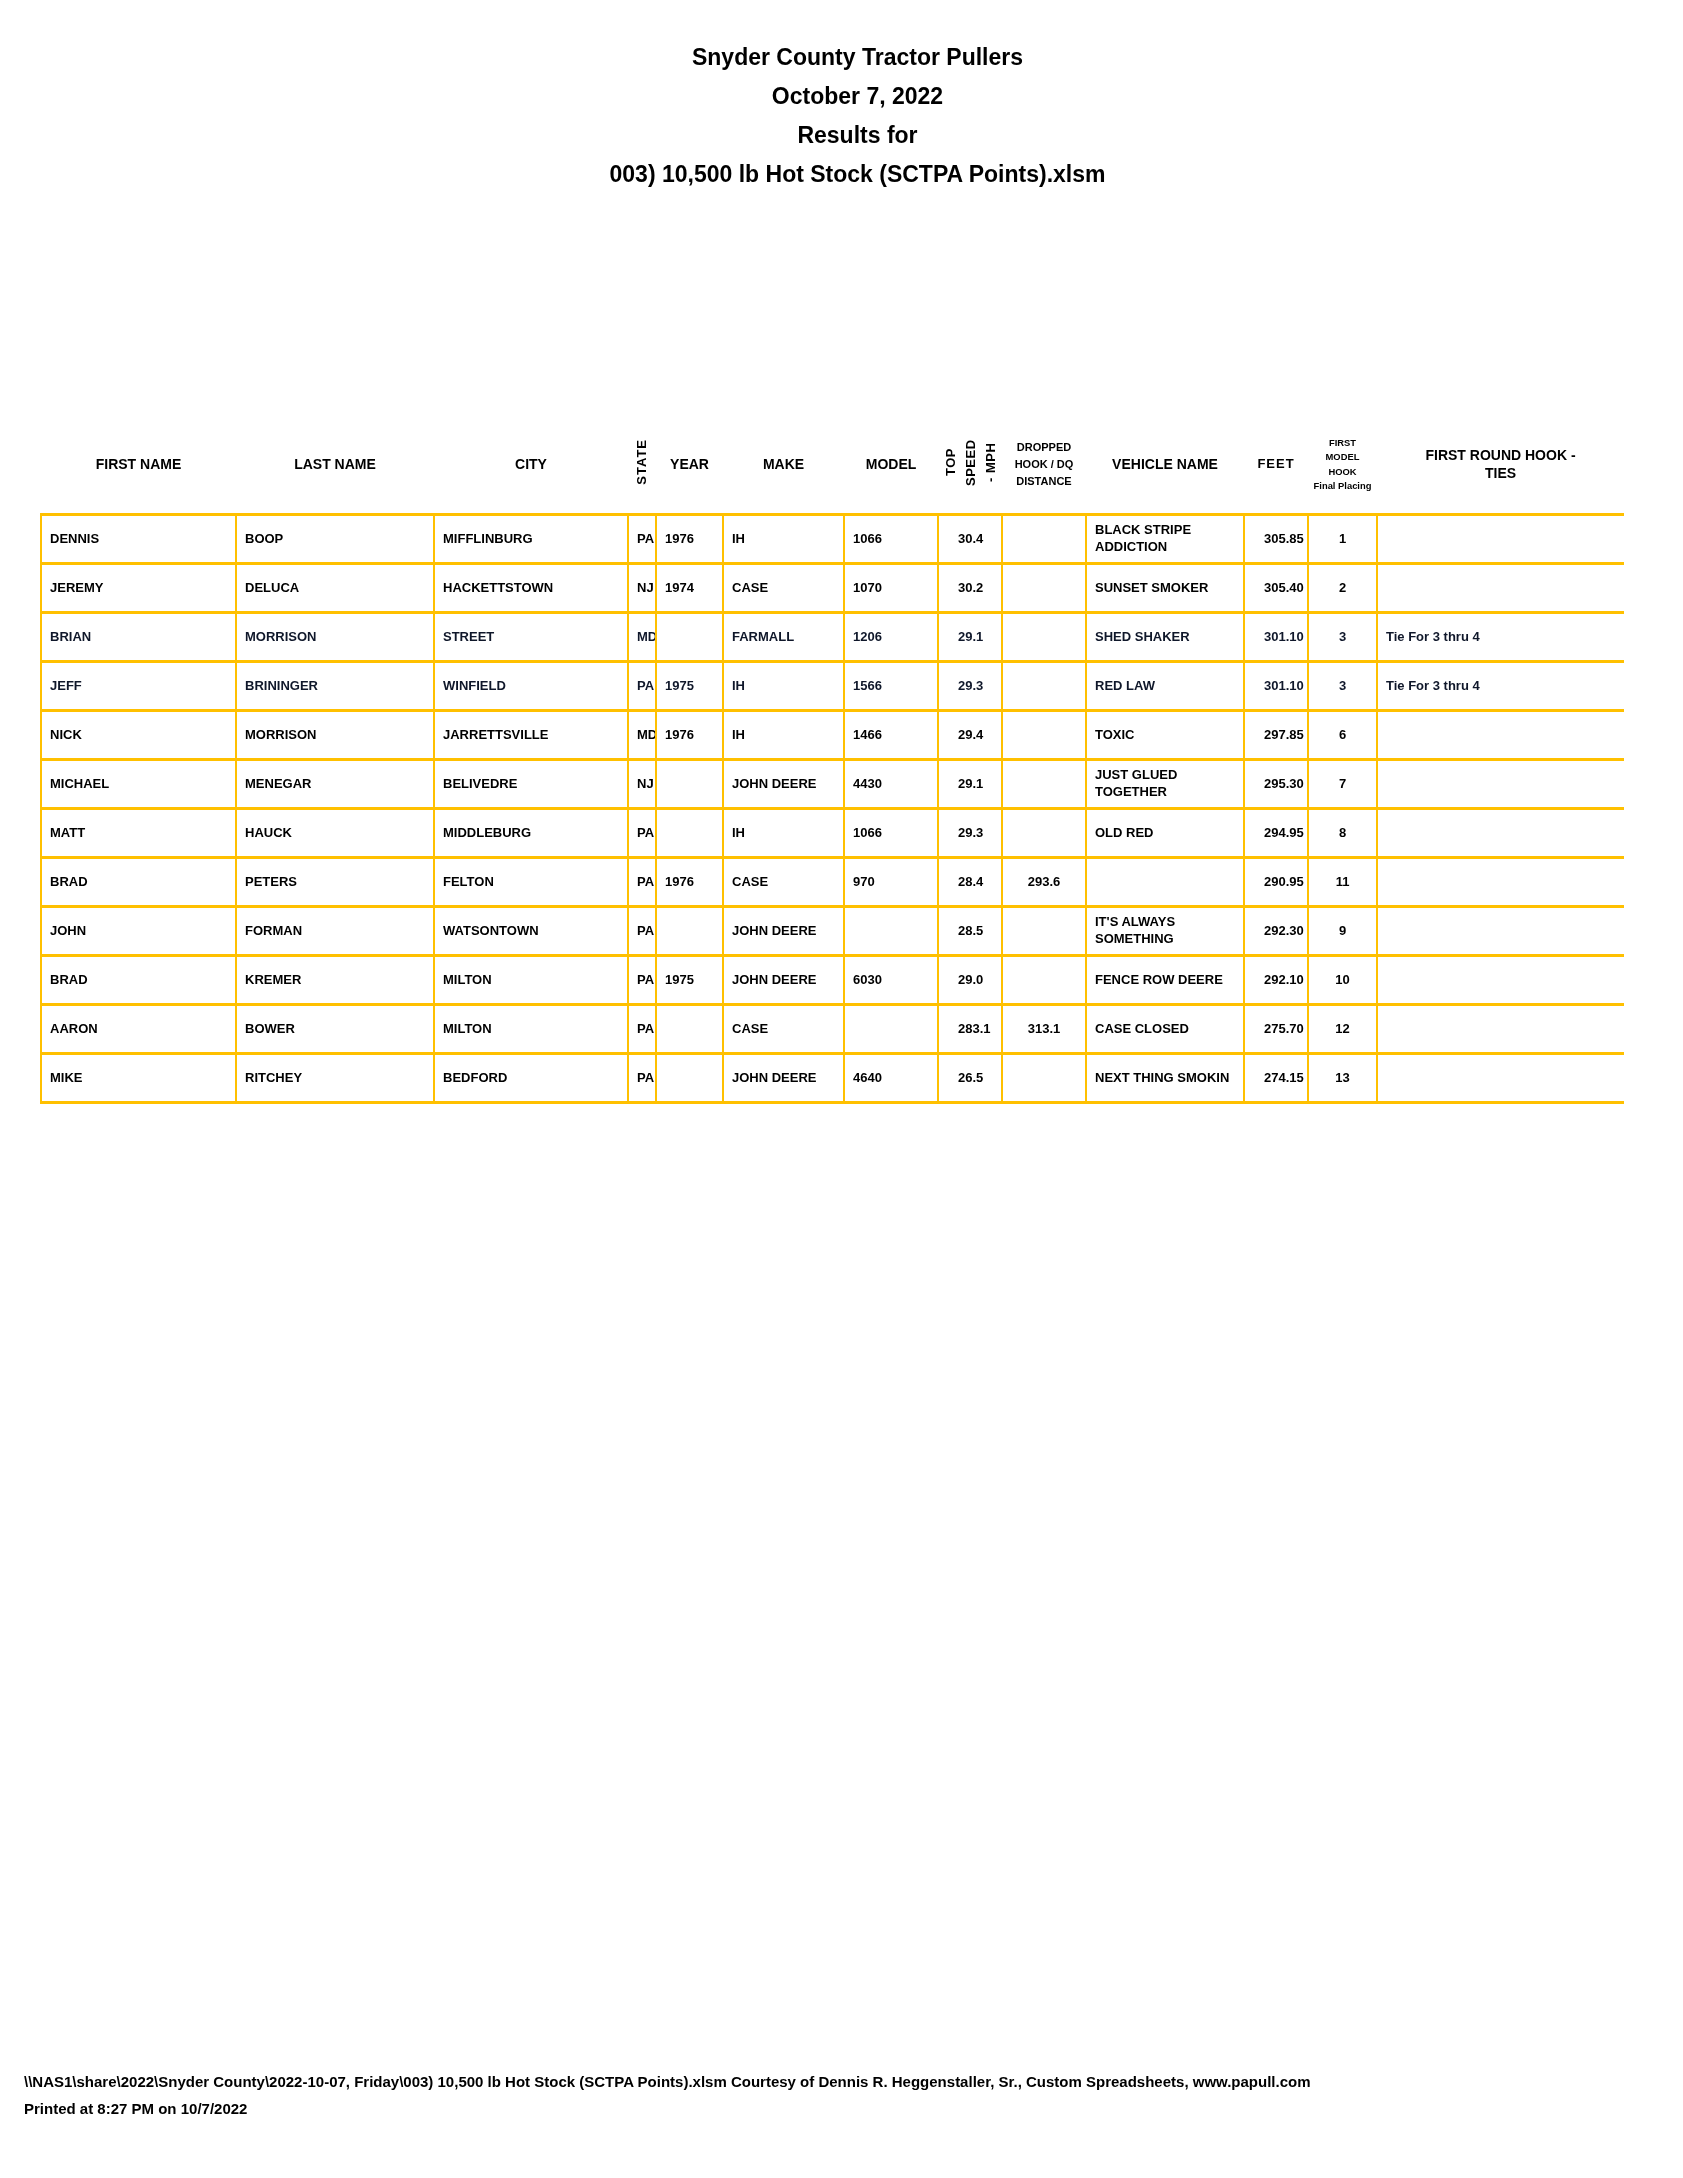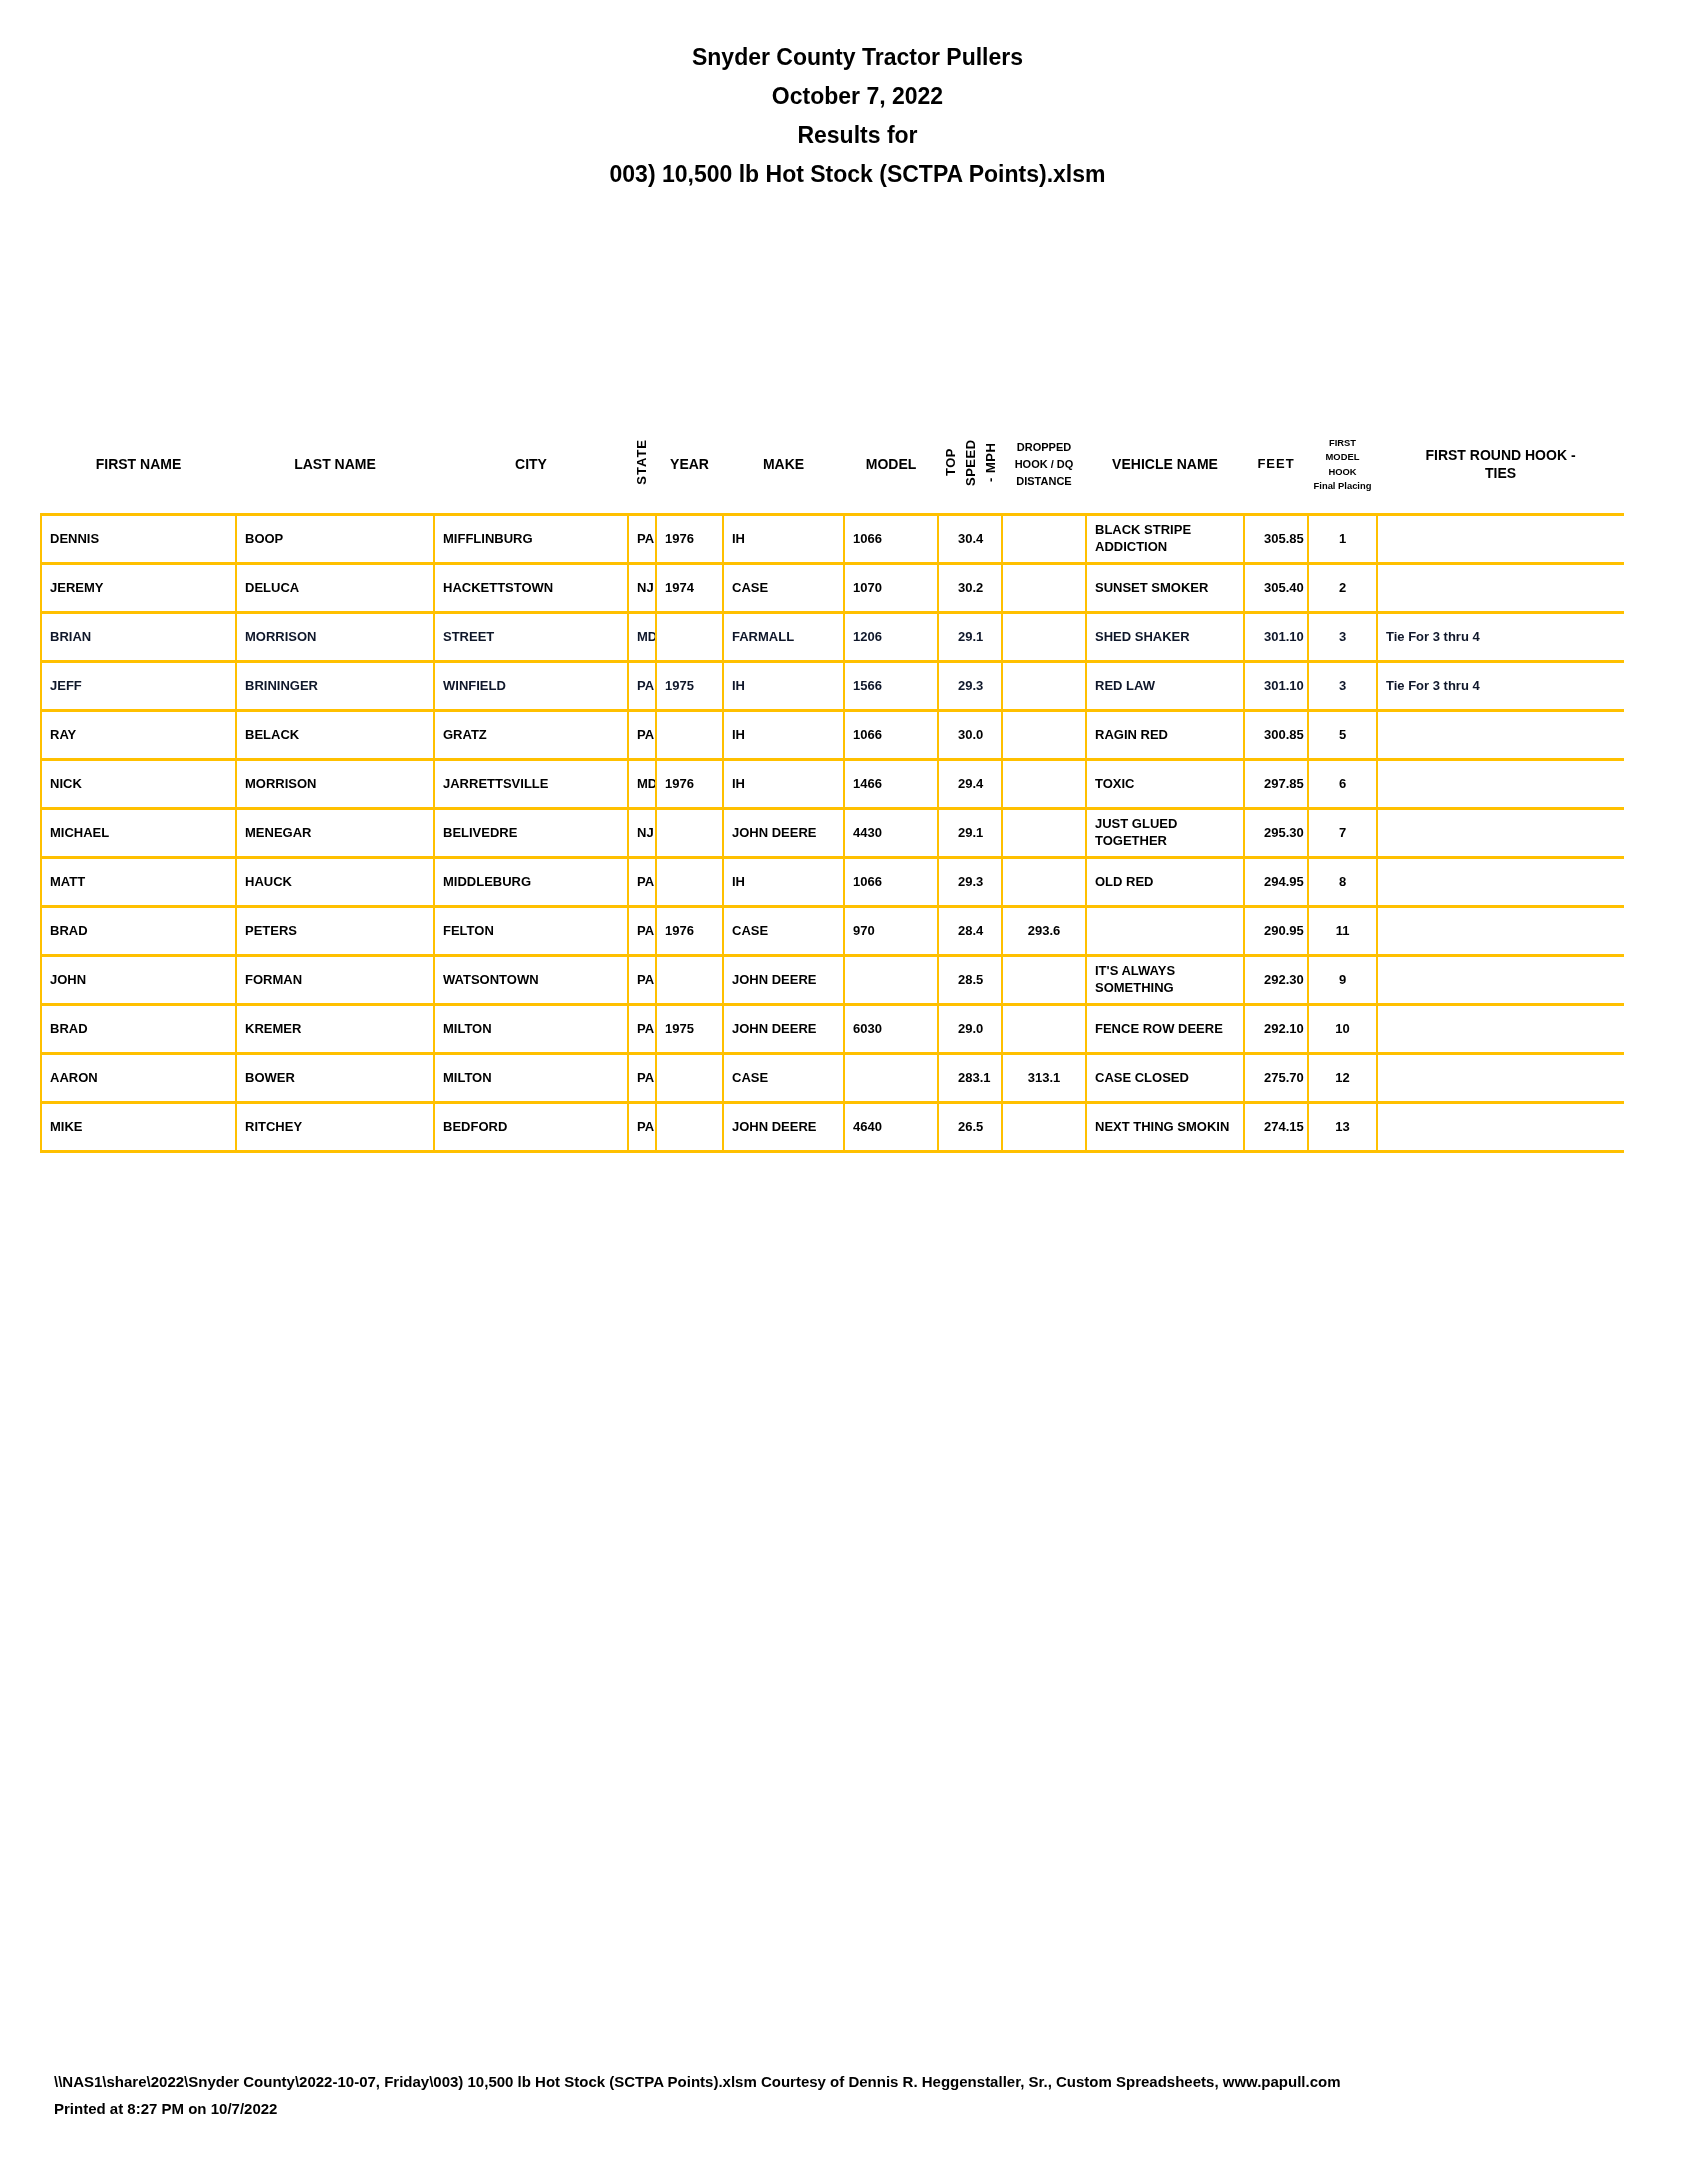--- a/index.html
+++ b/index.html
@@ -67,21 +67,21 @@
     line-height: 1.3;
     background: #ffffff;
     overflow: hidden;
   }
   tbody td.c { text-align: center; padding: 5px 19px; }
   tbody tr.red td { color: #0f172a; }
   tbody td.ties-cell { border-right: none; color: #FF0000; }
 
   .footer {
     position: absolute;
-    left: 54px;
+    left: 24px;
     top: 2073px;
     font-size: 15px;
     font-weight: bold;
     white-space: nowrap;
   }
   .footer div { margin-bottom: 10px; }
 </style>
 </head>
 <body>
 
@@ -189,35 +189,20 @@
           <td>IH</td>
           <td>1566</td>
           <td class="c">29.3</td>
           <td class="c"></td>
           <td>RED LAW</td>
           <td class="c">301.10</td>
           <td class="c">3</td>
           <td class="ties-cell">Tie For 3 thru 4</td>
         </tr>
         <tr>
-          <td>RAY</td>
-          <td>BELACK</td>
-          <td>GRATZ</td>
-          <td>PA</td>
-          <td></td>
-          <td>IH</td>
-          <td>1066</td>
-          <td class="c">30.0</td>
-          <td class="c"></td>
-          <td>RAGIN RED</td>
-          <td class="c">300.85</td>
-          <td class="c">5</td>
-          <td class="ties-cell"></td>
-        </tr>
-        <tr>
           <td>NICK</td>
           <td>MORRISON</td>
           <td>JARRETTSVILLE</td>
           <td>MD</td>
           <td>1976</td>
           <td>IH</td>
           <td>1466</td>
           <td class="c">29.4</td>
           <td class="c"></td>
           <td>TOXIC</td>

